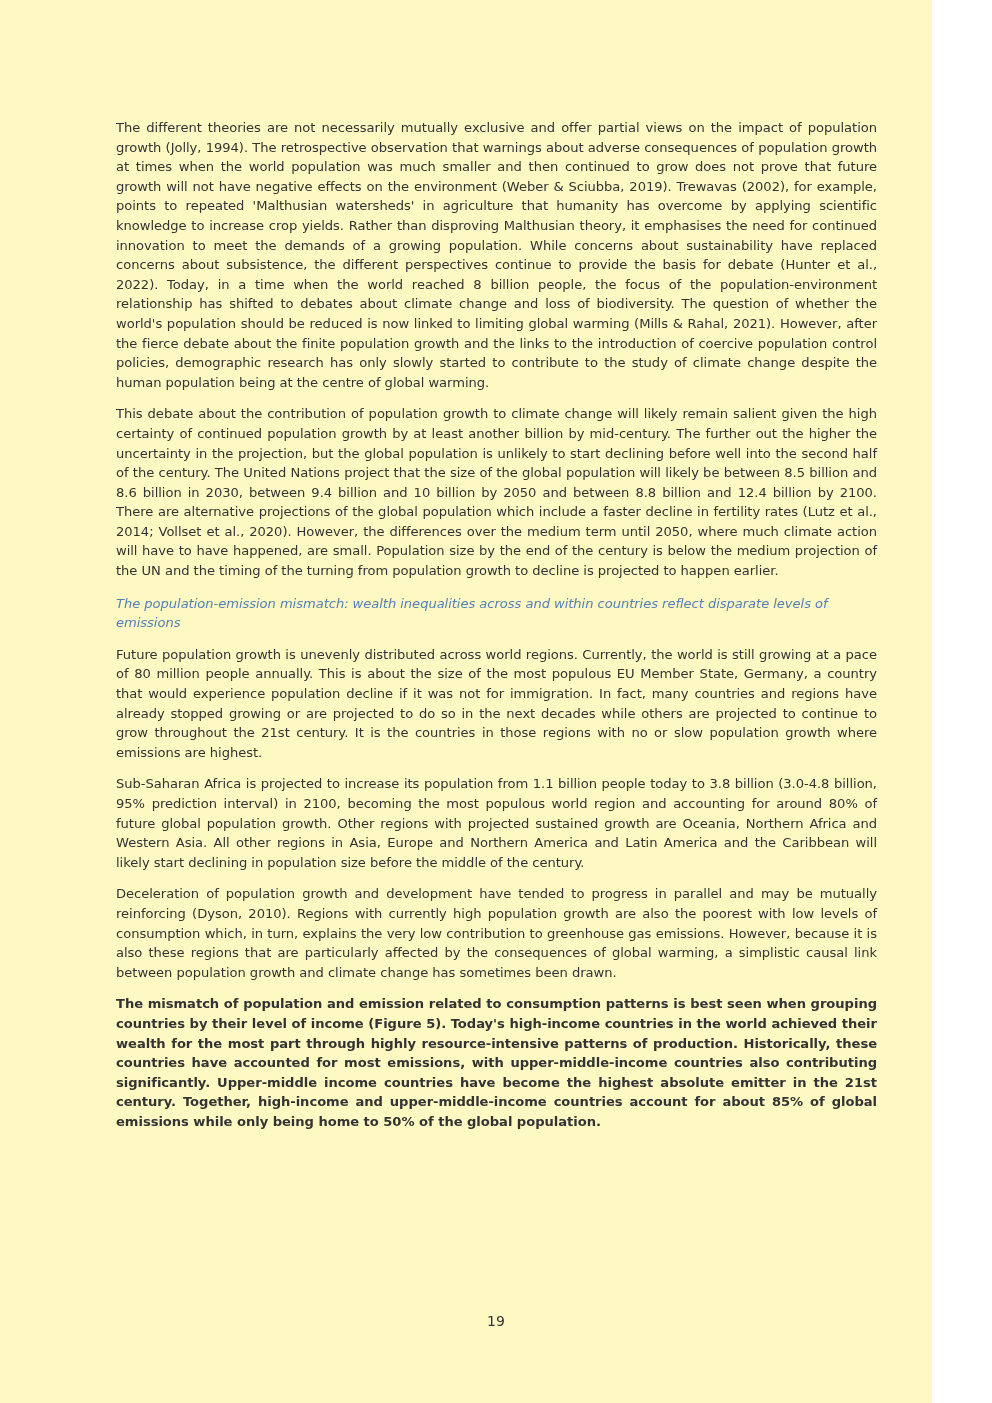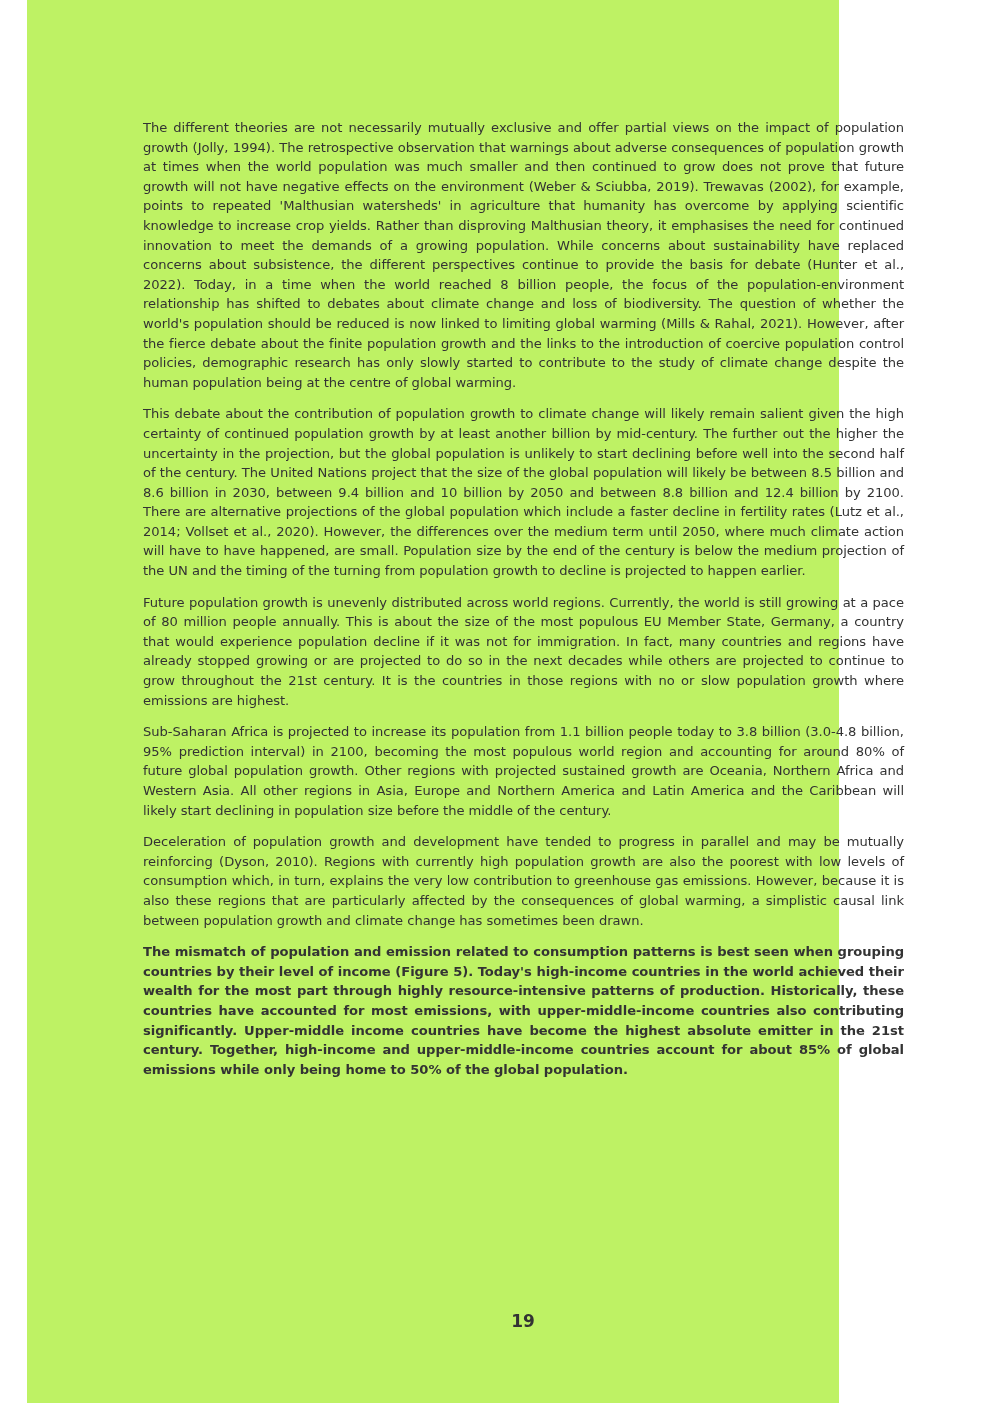--- a/index.html
+++ b/index.html
@@ -11,24 +11,23 @@
     height: 1403px;
     background: #ffffff;
     font-family: "DejaVu Sans", sans-serif;
     position: relative;
     overflow: hidden;
   }
   .page {
     position: absolute;
     left: 0;
     top: 0;
-    width: 812px;
+    width: 932px;
     height: 1403px;
-    background: #bef264;
-    margin-left: 27px;
+    background: #fef9c3;
   }
   .content {
     position: absolute;
     left: 116px;
     top: 118px;
     width: 761px;
   }
   p.body-para {
     margin: 0 0 12px 0;
     font-size: 13.1px;
@@ -54,38 +53,38 @@
     text-align: left;
     font-family: "DejaVu Sans", sans-serif;
     letter-spacing: -0.05px;
   }
   .page-number {
     position: absolute;
     left: 0;
     top: 1312px;
     width: 992px;
     text-align: center;
-    font-size: 17px;
+    font-size: 14px;
     line-height: 19.6px;
     color: #333333;
     font-family: "DejaVu Sans", sans-serif;
-    font-weight: bold;
   }
 </style>
 </head>
 <body>
 
 <div class="page">
 
   <div class="content">
 
     <p class="body-para">The different theories are not necessarily mutually exclusive and offer partial views on the impact of population growth (Jolly, 1994). The retrospective observation that warnings about adverse consequences of population growth at times when the world population was much smaller and then continued to grow does not prove that future growth will not have negative effects on the environment (Weber &amp; Sciubba, 2019). Trewavas (2002), for example, points to repeated 'Malthusian watersheds' in agriculture that humanity has overcome by applying scientific knowledge to increase crop yields. Rather than disproving Malthusian theory, it emphasises the need for continued innovation to meet the demands of a growing population. While concerns about sustainability have replaced concerns about subsistence, the different perspectives continue to provide the basis for debate (Hunter et al., 2022). Today, in a time when the world reached 8 billion people, the focus of the population-environment relationship has shifted to debates about climate change and loss of biodiversity. The question of whether the world's population should be reduced is now linked to limiting global warming (Mills &amp; Rahal, 2021). However, after the fierce debate about the finite population growth and the links to the introduction of coercive population control policies, demographic research has only slowly started to contribute to the study of climate change despite the human population being at the centre of global warming.</p>
 
     <p class="body-para">This debate about the contribution of population growth to climate change will likely remain salient given the high certainty of continued population growth by at least another billion by mid-century. The further out the higher the uncertainty in the projection, but the global population is unlikely to start declining before well into the second half of the century. The United Nations project that the size of the global population will likely be between 8.5 billion and 8.6 billion in 2030, between 9.4 billion and 10 billion by 2050 and between 8.8 billion and 12.4 billion by 2100. There are alternative projections of the global population which include a faster decline in fertility rates (Lutz et al., 2014; Vollset et al., 2020). However, the differences over the medium term until 2050, where much climate action will have to have happened, are small. Population size by the end of the century is below the medium projection of the UN and the timing of the turning from population growth to decline is projected to happen earlier.</p>
 
+    <h3 class="sub-heading">The population-emission mismatch: wealth inequalities across and within countries reflect disparate levels of emissions</h3>
 
     <p class="body-para">Future population growth is unevenly distributed across world regions. Currently, the world is still growing at a pace of 80 million people annually. This is about the size of the most populous EU Member State, Germany, a country that would experience population decline if it was not for immigration. In fact, many countries and regions have already stopped growing or are projected to do so in the next decades while others are projected to continue to grow throughout the 21st century. It is the countries in those regions with no or slow population growth where emissions are highest.</p>
 
     <p class="body-para">Sub-Saharan Africa is projected to increase its population from 1.1 billion people today to 3.8 billion (3.0-4.8 billion, 95% prediction interval) in 2100, becoming the most populous world region and accounting for around 80% of future global population growth. Other regions with projected sustained growth are Oceania, Northern Africa and Western Asia. All other regions in Asia, Europe and Northern America and Latin America and the Caribbean will likely start declining in population size before the middle of the century.</p>
 
     <p class="body-para">Deceleration of population growth and development have tended to progress in parallel and may be mutually reinforcing (Dyson, 2010). Regions with currently high population growth are also the poorest with low levels of consumption which, in turn, explains the very low contribution to greenhouse gas emissions. However, because it is also these regions that are particularly affected by the consequences of global warming, a simplistic causal link between population growth and climate change has sometimes been drawn.</p>
 
     <p class="body-para">The mismatch of population and emission related to consumption patterns is best seen when grouping countries by their level of income (Figure 5). Today's high-income countries in the world achieved their wealth for the most part through highly resource-intensive patterns of production. Historically, these countries have accounted for most emissions, with upper-middle-income countries also contributing significantly. Upper-middle income countries have become the highest absolute emitter in the 21st century. Together, high-income and upper-middle-income countries account for about 85% of global emissions while only being home to 50% of the global population.</p>
 
   </div>

